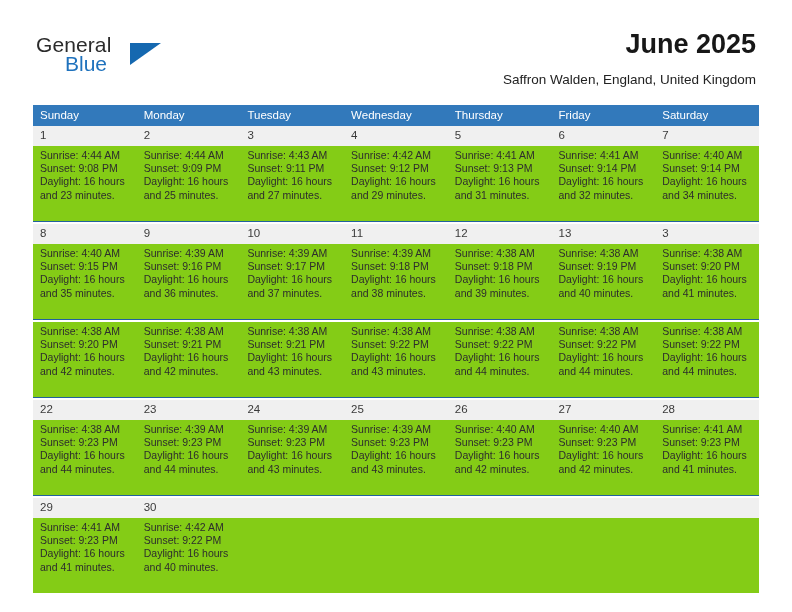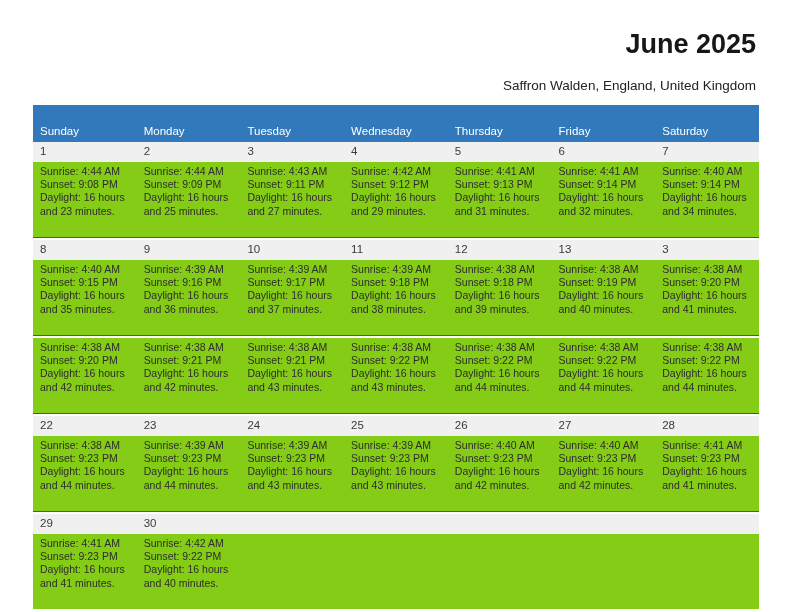--- a/index.html
+++ b/index.html
@@ -72,21 +72,21 @@
     text-align: right;
   }
   .cal-title {
     font-size: 27px;
     color: #171717;
     line-height: 32px;
     font-weight: bold;
     white-space: nowrap;
   }
   .cal-subtitle {
-    margin-top: 18px;
+    margin-top: 12px;
     font-size: 13.5px;
     color: #222222;
     line-height: 16px;
     white-space: nowrap;
   }
 
   
   .calendar {
     position: absolute;
     left: 33px;
@@ -95,21 +95,21 @@
     border-collapse: collapse;
     table-layout: fixed;
   }
 
   .calendar th {
     background: #3279bb;
     color: #ffffff;
     font-size: 11.5px;
     font-weight: normal;
     text-align: left;
-    padding: 20px 0 4px 7px;
+    padding: 4px 0 4px 7px;
     height: 13px;
     line-height: 13px;
     border: none;
   }
 
   .weekrow-sep td {
     padding: 0;
     height: 2px;
     border-top: 1.6px solid #21619e;
     background: #ffffff;
@@ -144,20 +144,25 @@
     background: #ffffff;
   }
 </style>
 </head>
 <body>
 
 <div class="page">
 
   <div class="header">
 
+    <div class="logo">
+      <span class="logo-general">General</span>
+      <span class="logo-triangle"></span>
+      <span class="logo-blue">Blue</span>
+    </div>
 
     <div class="title-block">
       <div class="cal-title">June 2025</div>
       <div class="cal-subtitle">Saffron Walden, England, United Kingdom</div>
     </div>
 
   </div>
 
   <table class="calendar">
     <thead>

